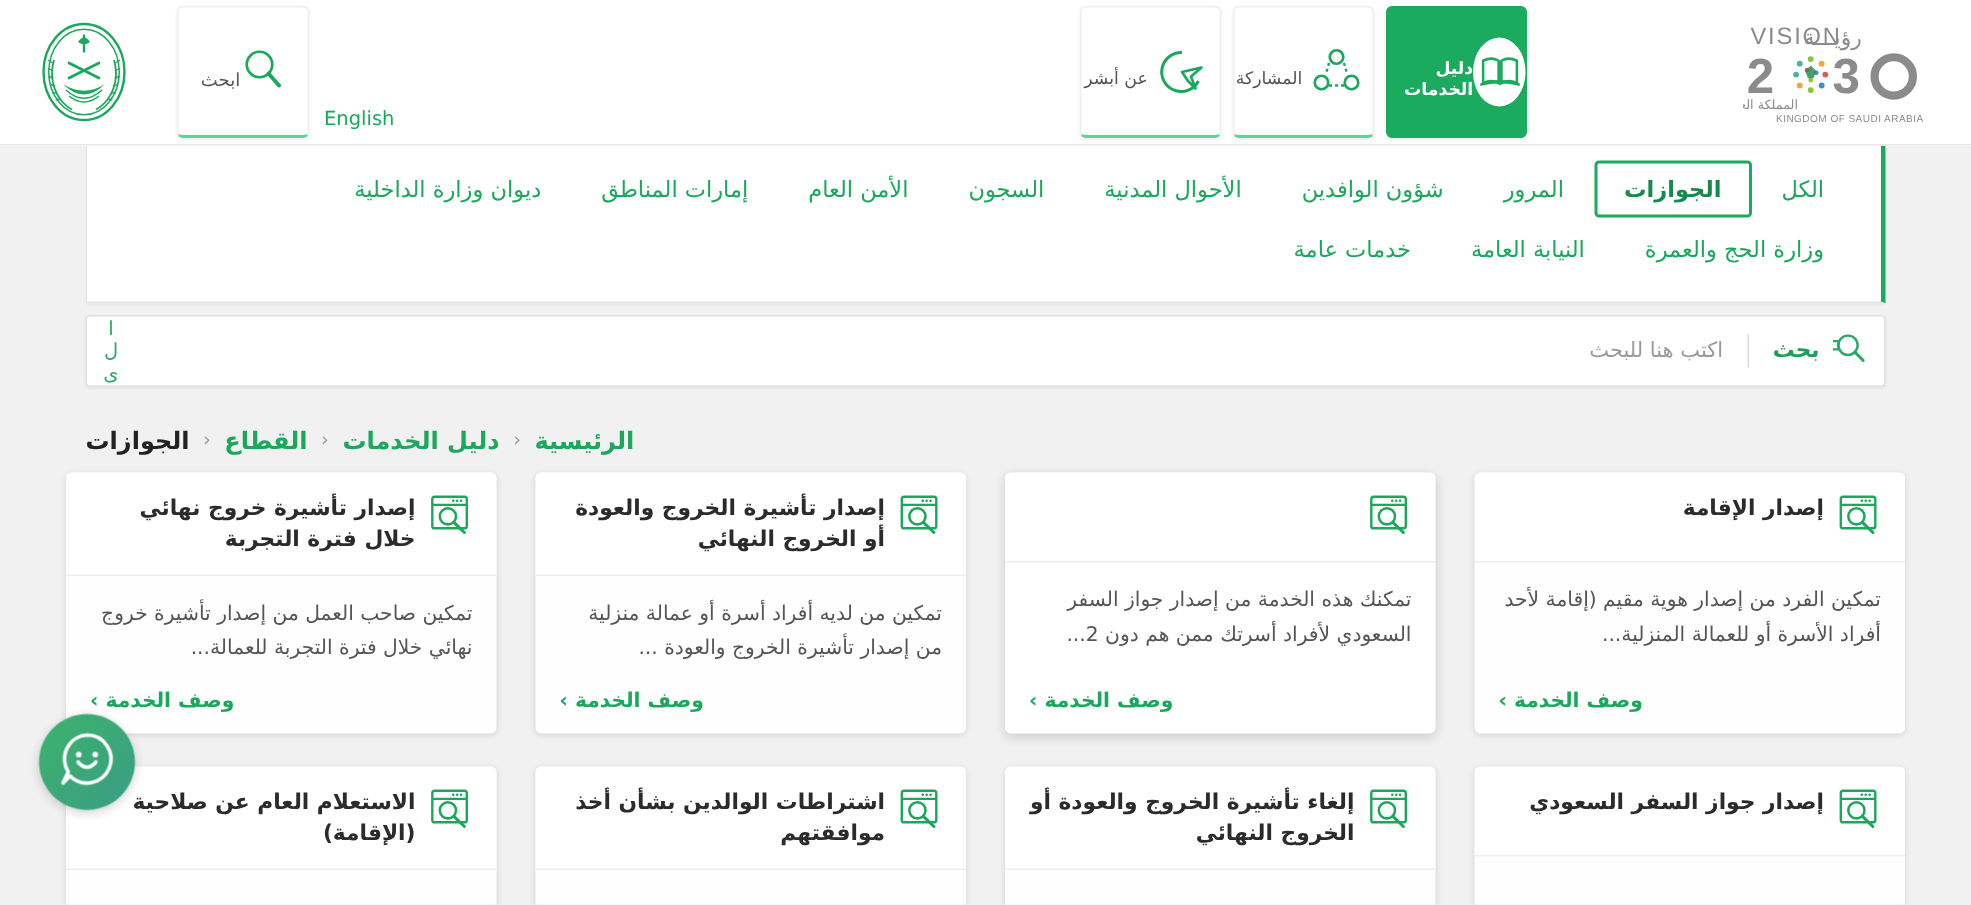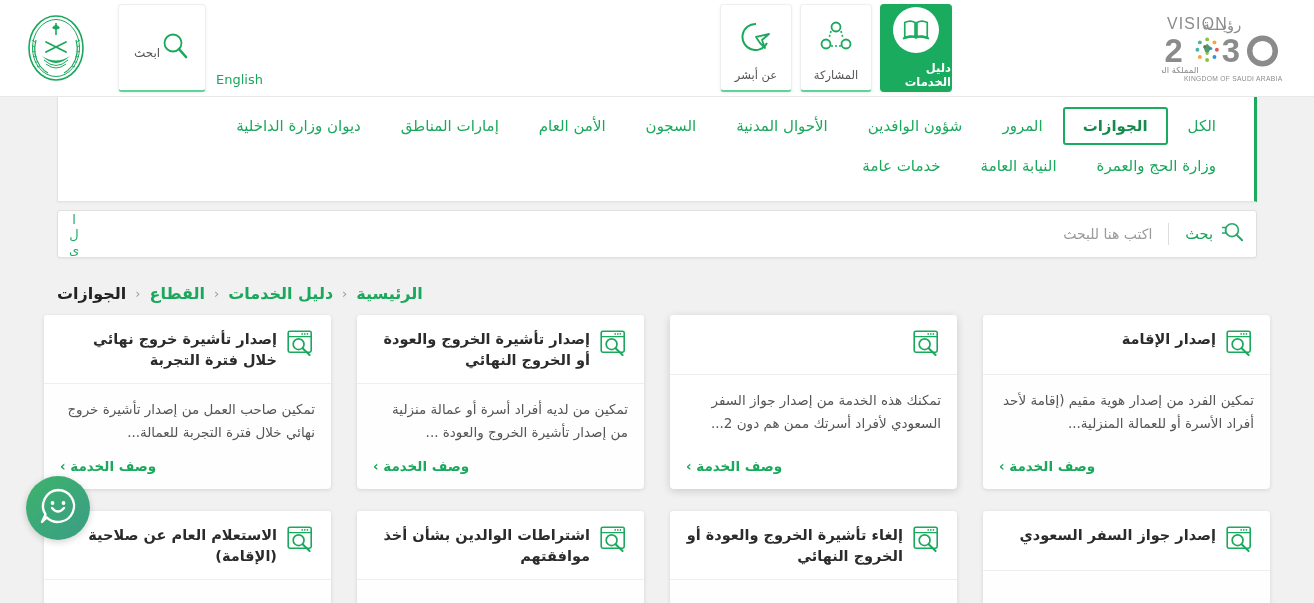--- a/index.html
+++ b/index.html
@@ -72,29 +72,29 @@
 
   
   .nav-tiles {
     position: absolute;
     left: 720px;
     top: 4px;
     display: flex;
     gap: 8px;
   }
   .nav-tile {
-    width: 72px;
+    width: 94px;
     height: 88px;
     background: #fff;
     border: 1px solid #eeeeee;
     border-bottom: 2px solid #5ed39a;
     border-radius: 4px;
     box-shadow: 0 1px 3px rgba(0,0,0,0.07);
     display: flex;
-    flex-direction: column;
+    flex-direction: row;
     align-items: center;
     justify-content: center;
     cursor: pointer;
   }
   .nav-tile .tile-label {
     font-size: 11.5px;
     color: #555;
     margin-top: 8px;
   }
   .nav-tile.active {
@@ -185,21 +185,21 @@
   .search-btn {
     display: flex;
     align-items: center;
     gap: 7px;
     cursor: pointer;
     padding-left: 12px;
   }
   .search-btn-label {
     font-size: 14.5px;
     color: #19a05a;
-    font-weight: normal;
+    font-weight: bold;
   }
   .search-sep {
     width: 1px; height: 22px; background: #dcdcdc; margin: 0 4px;
   }
   .search-input {
     flex: 1;
     border: none;
     outline: none;
     background: transparent;
     font-family: "DejaVu Sans", "Liberation Sans", sans-serif;

